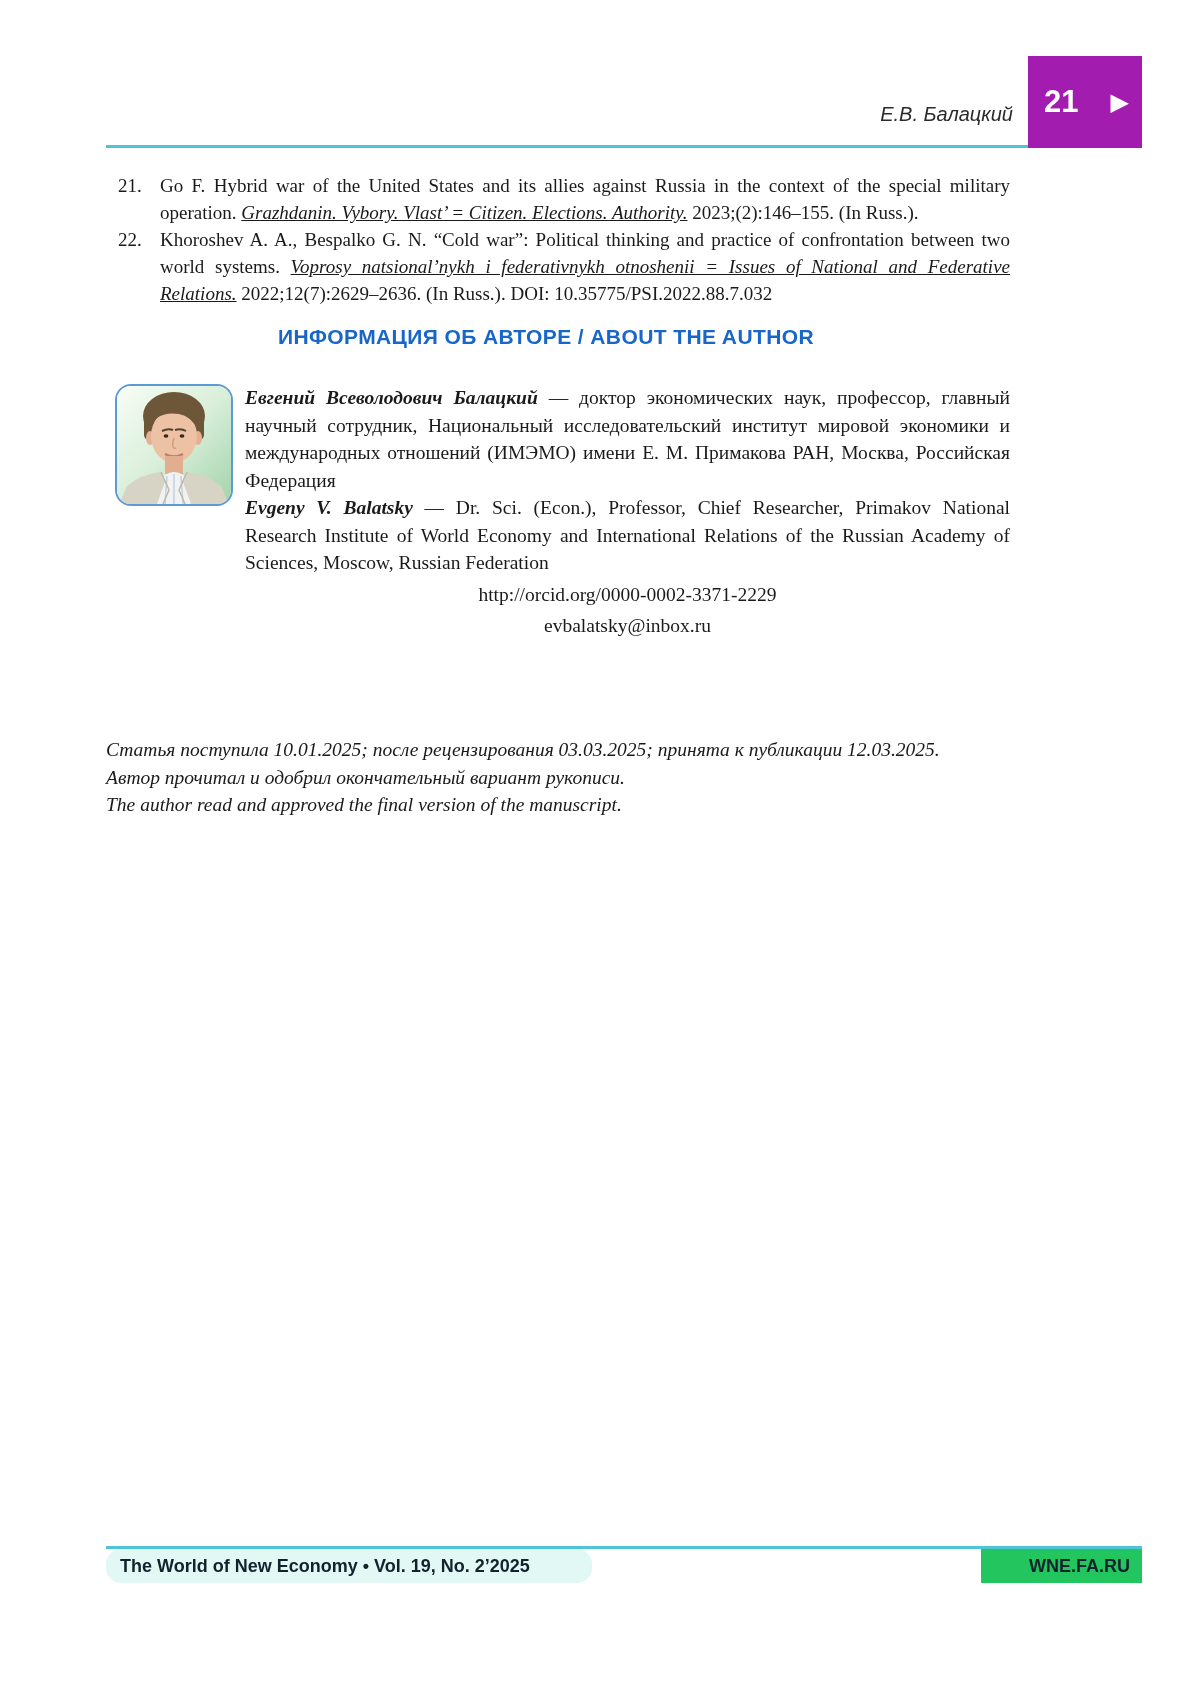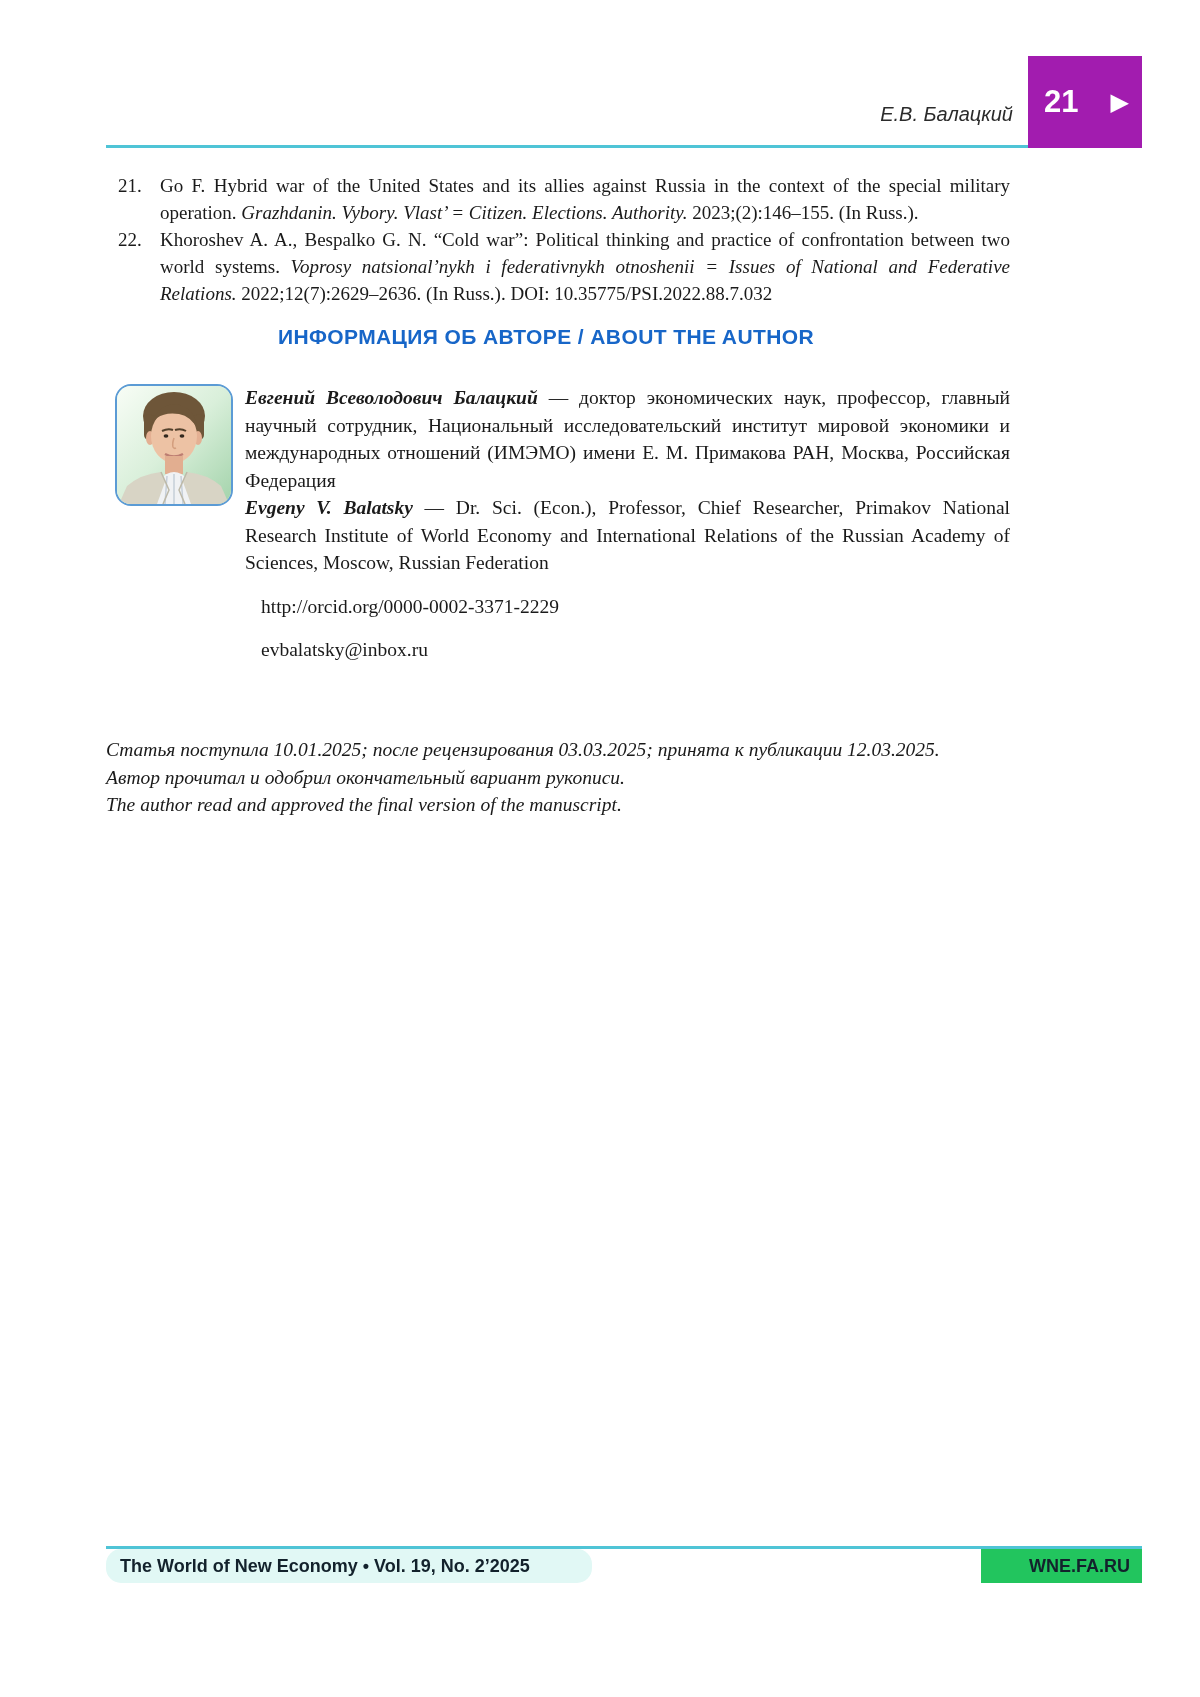--- a/index.html
+++ b/index.html
@@ -13,35 +13,35 @@
   .page-num-box{position:absolute;left:1028px;top:56px;width:114px;height:92px;background:#a21caf;
         display:flex;align-items:center;justify-content:space-between;padding:0 13px 0 16px;box-sizing:border-box;z-index:2;}
   .page-num{font-family:"Liberation Sans",sans-serif;font-weight:700;font-size:31px;color:#ffffff;}
   .page-arrow{font-family:"DejaVu Sans",sans-serif;font-size:24px;color:#ffffff;line-height:1;}
 
   
   .references{position:absolute;left:106px;top:172px;width:904px;}
   .ref{display:flex;align-items:flex-start;}
   .ref-num{flex:0 0 54px;box-sizing:border-box;padding-left:12px;font-size:19px;line-height:27px;}
   .ref-text{flex:1;margin:0;font-size:19px;line-height:27px;text-align:justify;}
-  .i{font-style:italic;}
+  .i{font-style:italic;text-decoration:underline;}
   .bi{font-style:italic;font-weight:700;}
 
   
   .about-heading{position:absolute;left:94px;top:325px;width:904px;margin:0;text-align:center;
         font-family:"Liberation Sans",sans-serif;font-weight:700;font-size:21px;letter-spacing:0.4px;color:#1766c8;}
 
   
   .author-block{position:absolute;left:106px;top:384px;width:904px;display:flex;align-items:flex-start;}
   .photo{flex:0 0 114px;width:114px;height:118px;margin-left:9px;border:2px solid #5b9bd5;border-radius:16px;
         overflow:hidden;background:#eaf6ec;}
   .photo svg{display:block;}
   .author-text{margin-left:12px;width:765px;}
   .bio{margin:0;font-size:19.5px;line-height:27.5px;text-align:justify;}
-  .plain{margin:16px;font-size:19.5px;line-height:27.5px;}
+  .plain{margin:4px;font-size:19.5px;line-height:27.5px;text-align:center;}
 
   
   .conflict{position:absolute;left:106px;top:658px;width:904px;}
   .dates{position:absolute;left:106px;top:736px;width:904px;}
   .italic-line{margin:0;font-style:italic;font-size:19.5px;line-height:27.5px;}
 
   
   .footer-rule{position:absolute;left:106px;top:1546px;width:1036px;height:3px;background:#4fc4d6;}
   .footer-left{position:absolute;left:106px;top:1549px;width:486px;height:34px;background:#e1f8f5;
         display:flex;align-items:center;padding-left:14px;box-sizing:border-box;

